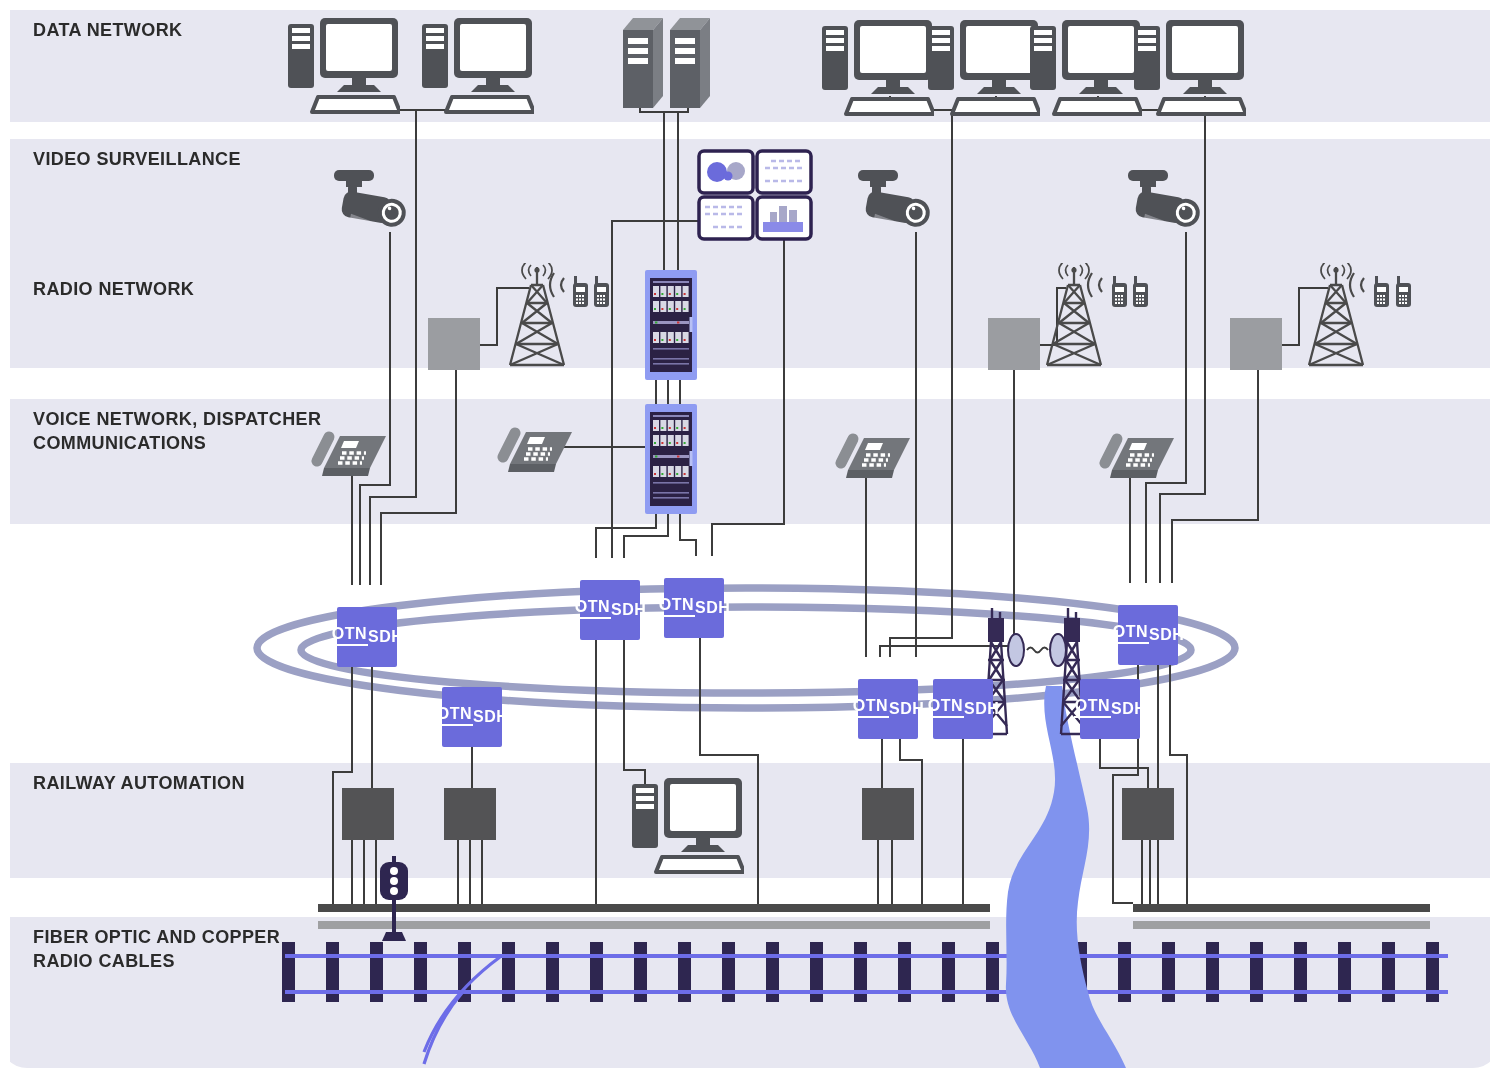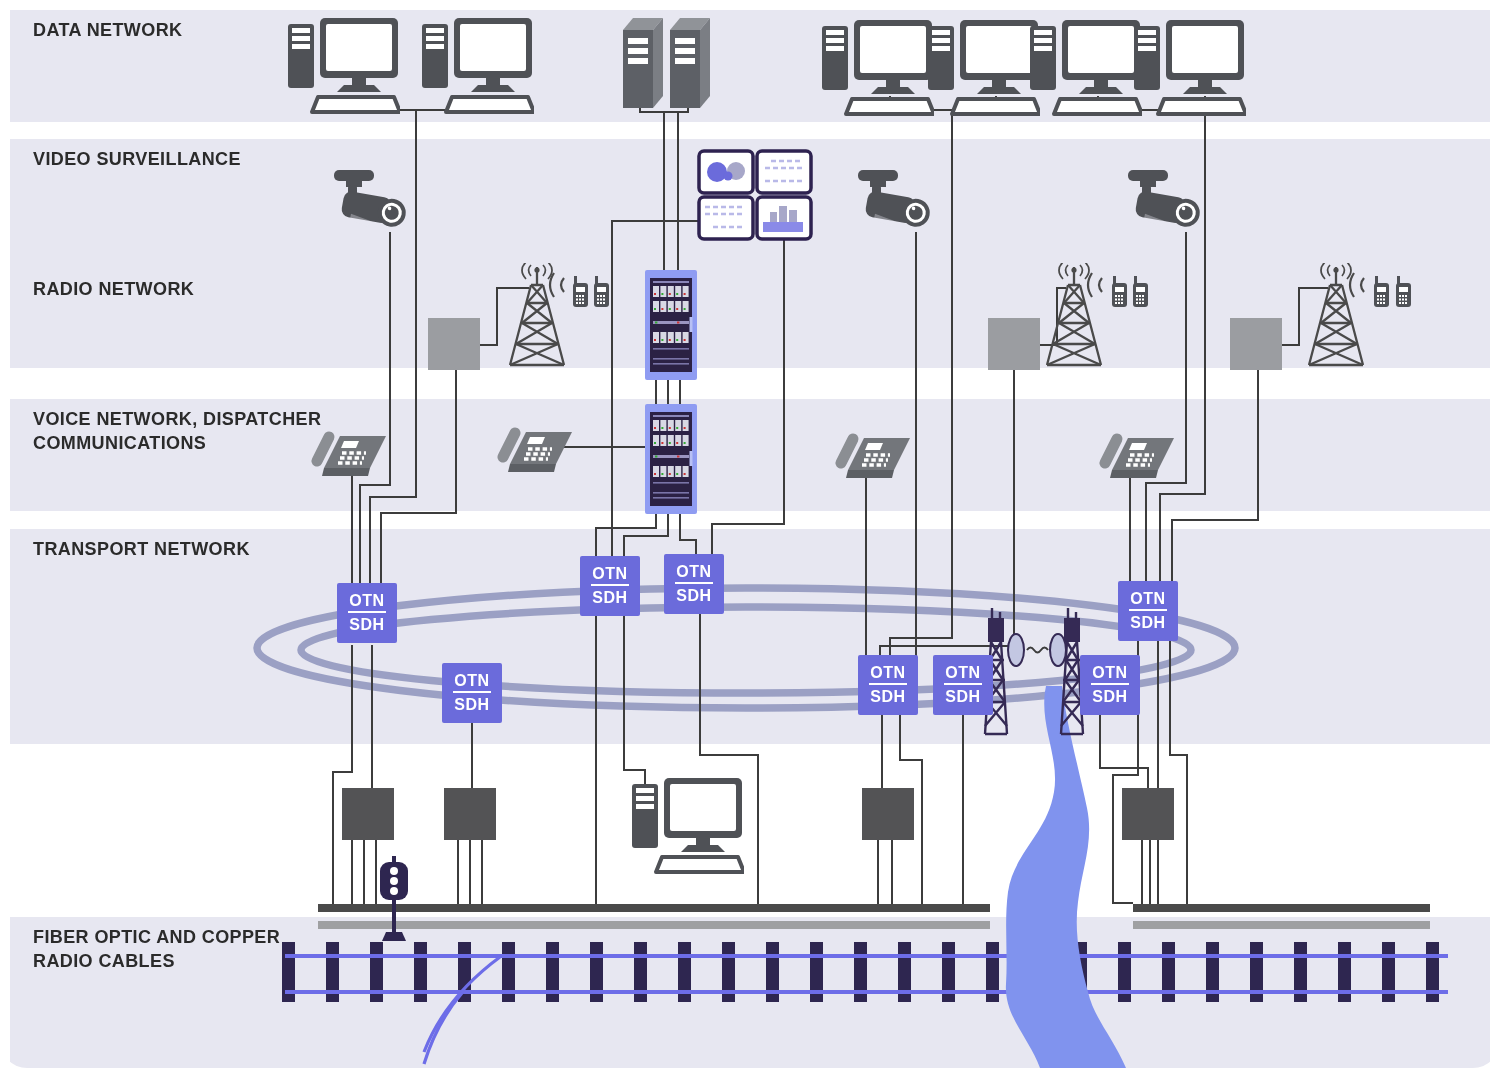--- a/index.html
+++ b/index.html
@@ -6,43 +6,43 @@
   #stage{position:relative;width:1500px;height:1068px;background:#fff;overflow:hidden;
          font-family:"Liberation Sans","DejaVu Sans",sans-serif;border-radius:27px;}
   .band{position:absolute;left:10px;width:1480px;background:var(--band-bg);}
   .band-label{position:absolute;left:23px;top:8px;font-weight:bold;font-size:18px;
               letter-spacing:.4px;color:var(--label);line-height:1.35;}
   #svg-layer{position:absolute;left:0;top:0;z-index:2;}
   .wire{stroke:var(--line);stroke-width:2;fill:none;}
   .ring{stroke:var(--ring);stroke-width:7.5;fill:none;}
   .ic{fill:var(--icon);}
   .otn-box{position:absolute;width:60px;height:60px;background:var(--accent);z-index:3;
-           display:flex;flex-direction:column;align-items:center;justify-content:center;
-           color:#fff;font-weight:bold;font-size:16px;letter-spacing:.5px;border-radius:2px;}
+           display:flex;align-items:center;justify-content:center;
+           color:#fff;font-weight:bold;font-size:16px;letter-spacing:.5px;border-radius:2px;margin-top:24px;}
   .otn-top{border-bottom:2px solid #fff;padding:0 1px 1px 1px;margin-bottom:3px;}
 </style>
 </head>
 <body>
 
 <div id="stage" style="--band-bg: #e7e7f1; --accent: #6b6bdb; --ring: #9ba0c4; --line: #3c3c3c; --icon: #4f5156; --graybox: #9b9da1; --autobox: #535355; --rack-frame: #8f9cf2; --rack-bg: #2b2144; --sleeper: #2e2650; --rail: #6d6de8; --river: #8093ee; --cable-dark: #4a4a4a; --cable-light: #9fa0a2; --mw: #352a55; --label: #2b2b2b; --monitor-border: #2e2250; --wall-gray: #a7a7c9;">
 
   <div class="band" style="top:10px;height:112px">
       <div class="band-label">DATA NETWORK</div>
     </div>
   <div class="band" style="top:139px;height:136px">
       <div class="band-label">VIDEO SURVEILLANCE</div>
     </div>
   <div class="band" style="top:269px;height:99px">
       <div class="band-label">RADIO NETWORK</div>
     </div>
-  <div class="band" style="top:399px;height:112px">
+  <div class="band" style="top:399px;height:125px">
       <div class="band-label" style="width:300px">VOICE NETWORK, DISPATCHER COMMUNICATIONS</div>
     </div>
-  <div class="band" style="top:529px;height:215px">
-      <div class="band-label">TRANSPORT NETWORK</div>
+  <div class="band" style="top:763px;height:115px">
+      <div class="band-label">RAILWAY AUTOMATION</div>
     </div>
   <div class="band" style="top:917px;height:214px">
       <div class="band-label" style="width:270px">FIBER OPTIC AND COPPER RADIO CABLES</div>
     </div>
 
   <svg id="svg-layer" width="1500" height="1068">
     <defs>
 
       <symbol id="pc" viewBox="0 0 112 100">
         <rect class="ic" x="0" y="6" width="26" height="64" rx="3"></rect>

